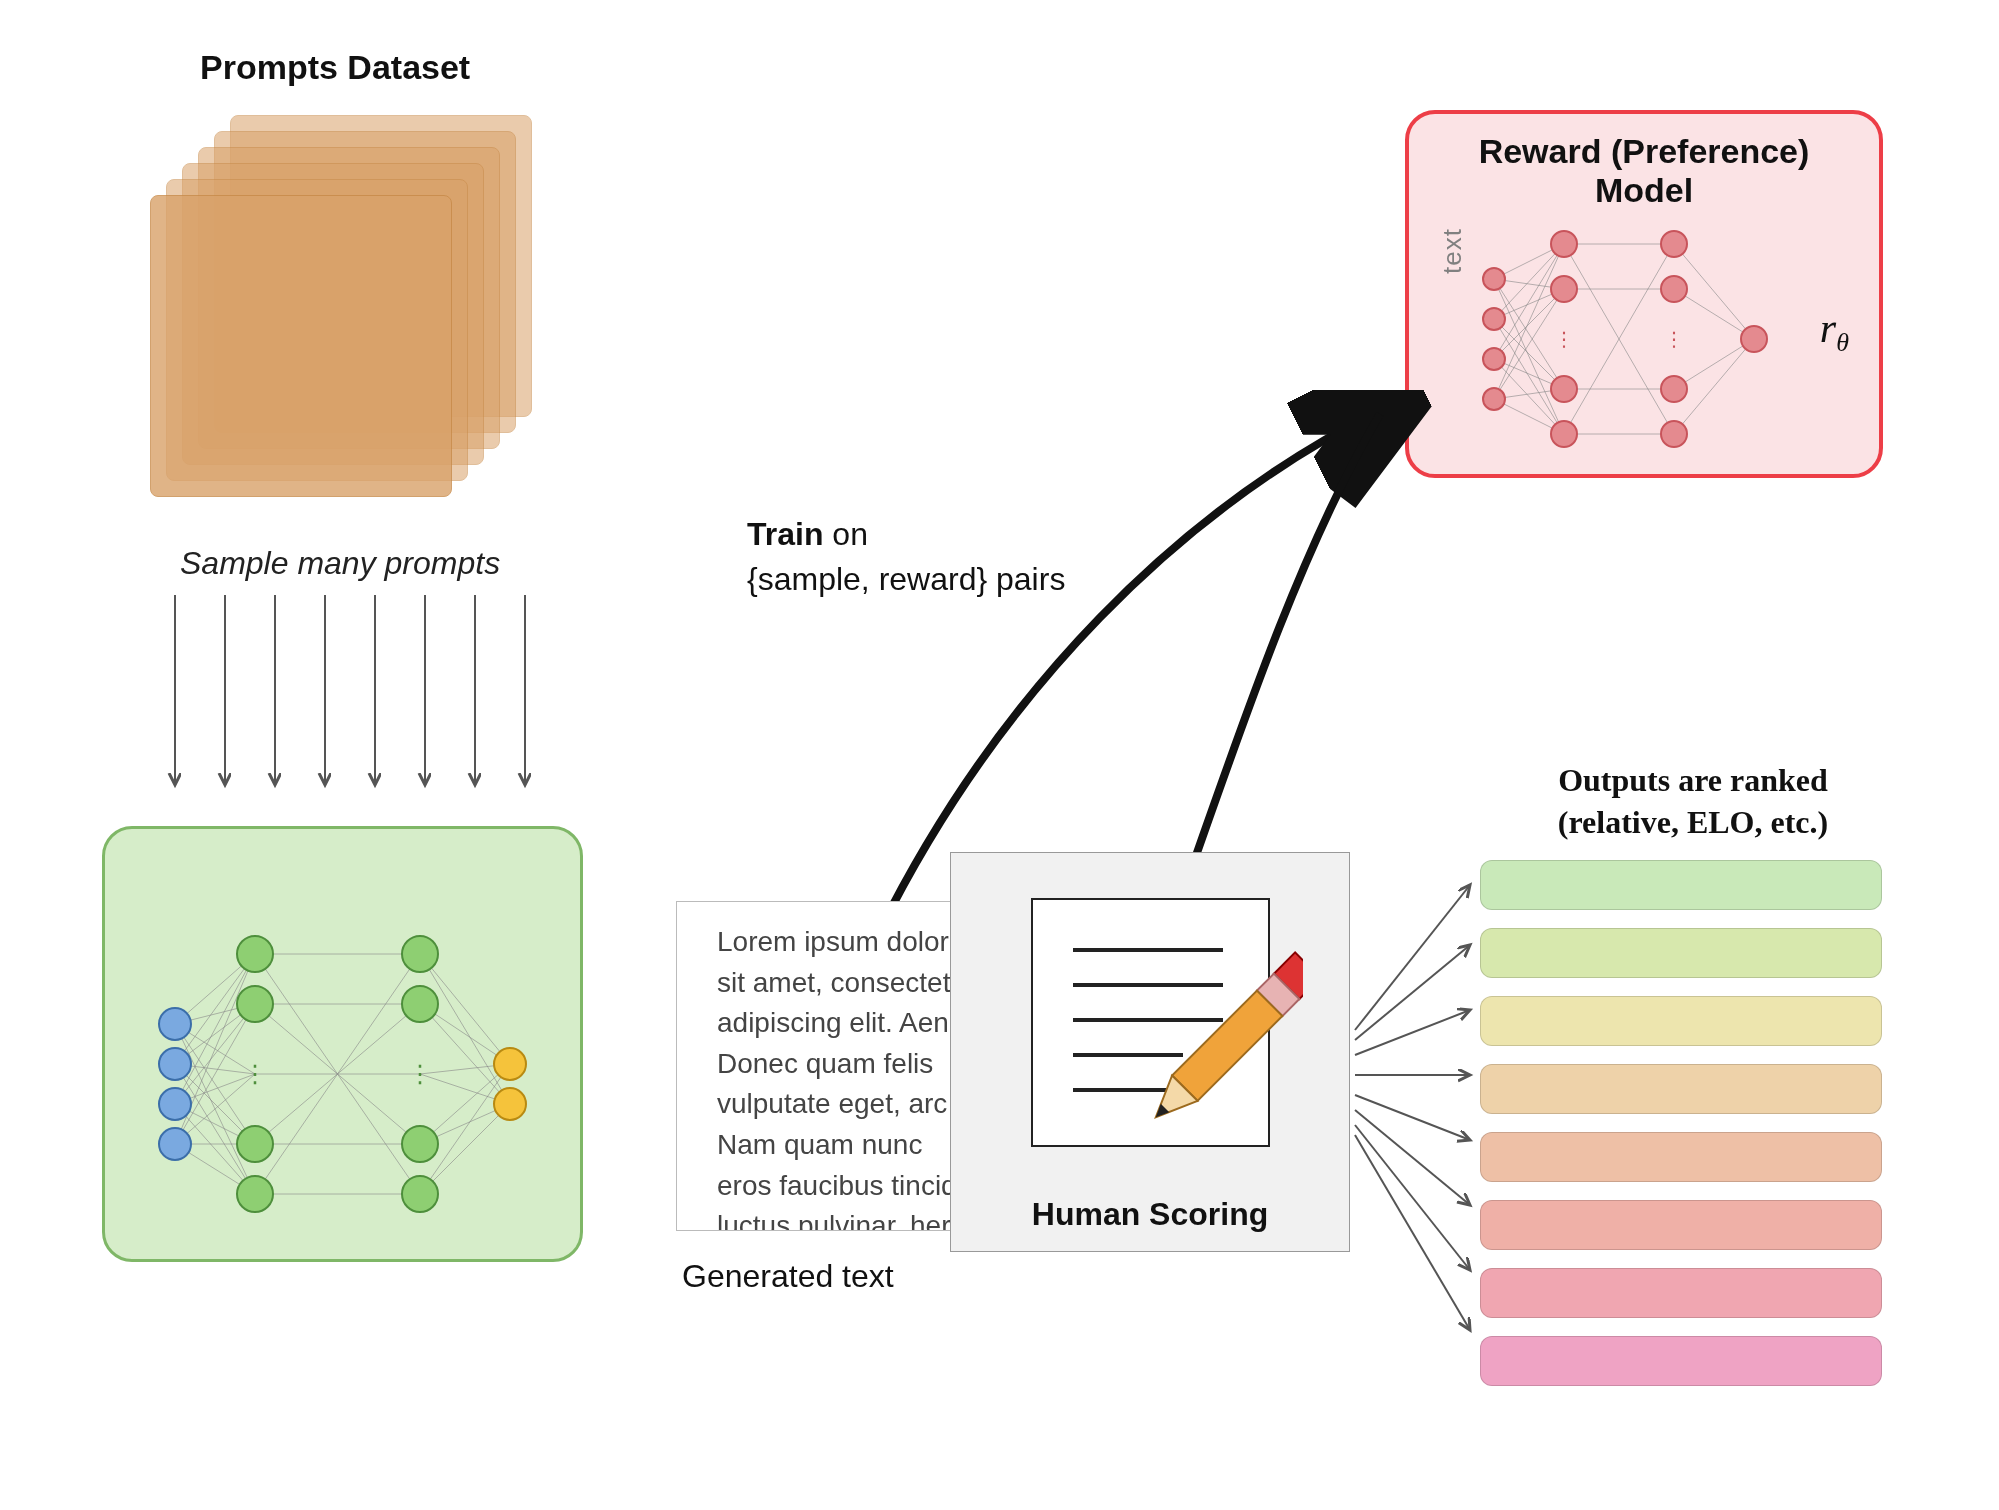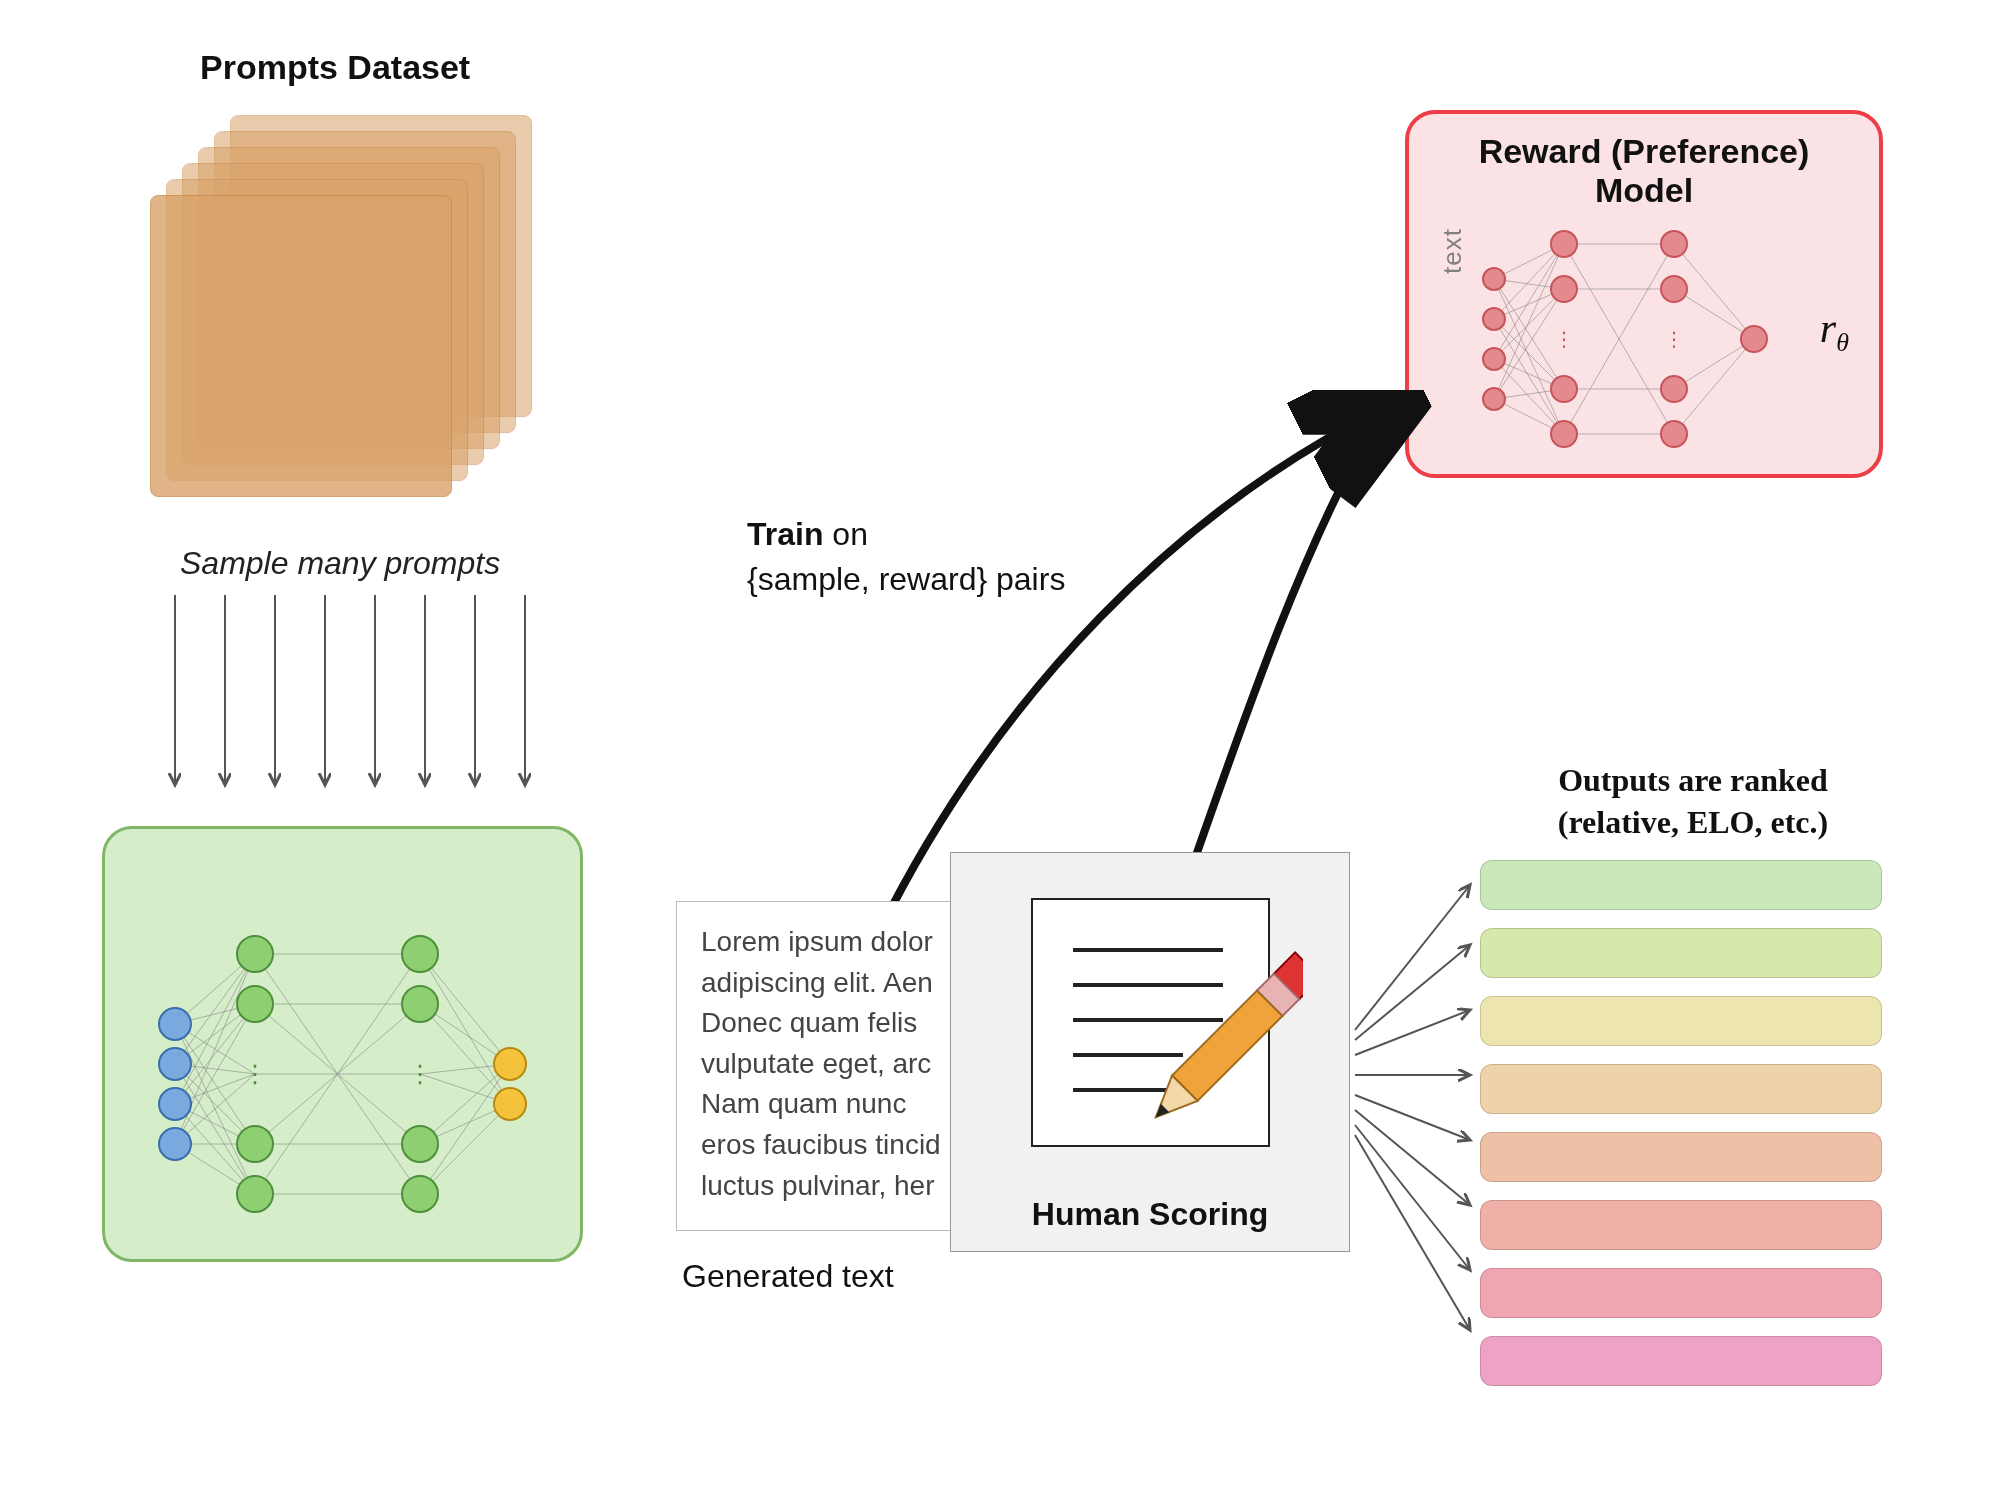--- a/index.html
+++ b/index.html
@@ -61,21 +61,21 @@
     transform: rotate(-90deg); transform-origin:left top;
     letter-spacing:1px;
   }
   .rm-output {
     position:absolute; right:30px; top:190px; font-size:42px; font-style:italic; font-family:"Times New Roman",serif;
   }
 
   
   .gen-card {
     position:absolute; left:676px; top:901px; width:415px; height:330px;
-    background:#fff; border:1px solid #bbb; padding:20px 24px;
+    background:#fff; border:1px solid #bbb; padding:20px 40px;
     font-size:28px; line-height:1.45; color:#444;
     box-sizing:border-box; overflow:hidden;
   }
   .gen-label { position:absolute; left:682px; top:1258px; font-weight:400; font-size:32px; }
 
   
   .hs-card {
     position:absolute; left:950px; top:852px; width:400px; height:400px;
     background:#f1f1f1; border:1px solid #999;
     box-sizing:border-box;
@@ -288,20 +288,21 @@
         <path d="M0,0 L12,6 L0,12" fill="none" stroke="#111" stroke-width="3"></path>
       </marker>
     </defs>
     <path d="M140,540 C 260,300 440,120 640,20" marker-end="url(#bhead)"></path>
     <path d="M430,540 C 500,340 560,160 640,24"></path>
   </svg>
 </div>
 
 <div class="gen-card">
   <div>Lorem ipsum dolor</div>
+  <div>sit amet, consectet</div>
   <div>adipiscing elit. Aen</div>
   <div>Donec quam felis</div>
   <div>vulputate eget, arc</div>
   <div>Nam quam nunc</div>
   <div>eros faucibus tincid</div>
   <div>luctus pulvinar, her</div>
 </div>
 <div class="gen-label">Generated text</div>
 
 <div class="hs-card">

